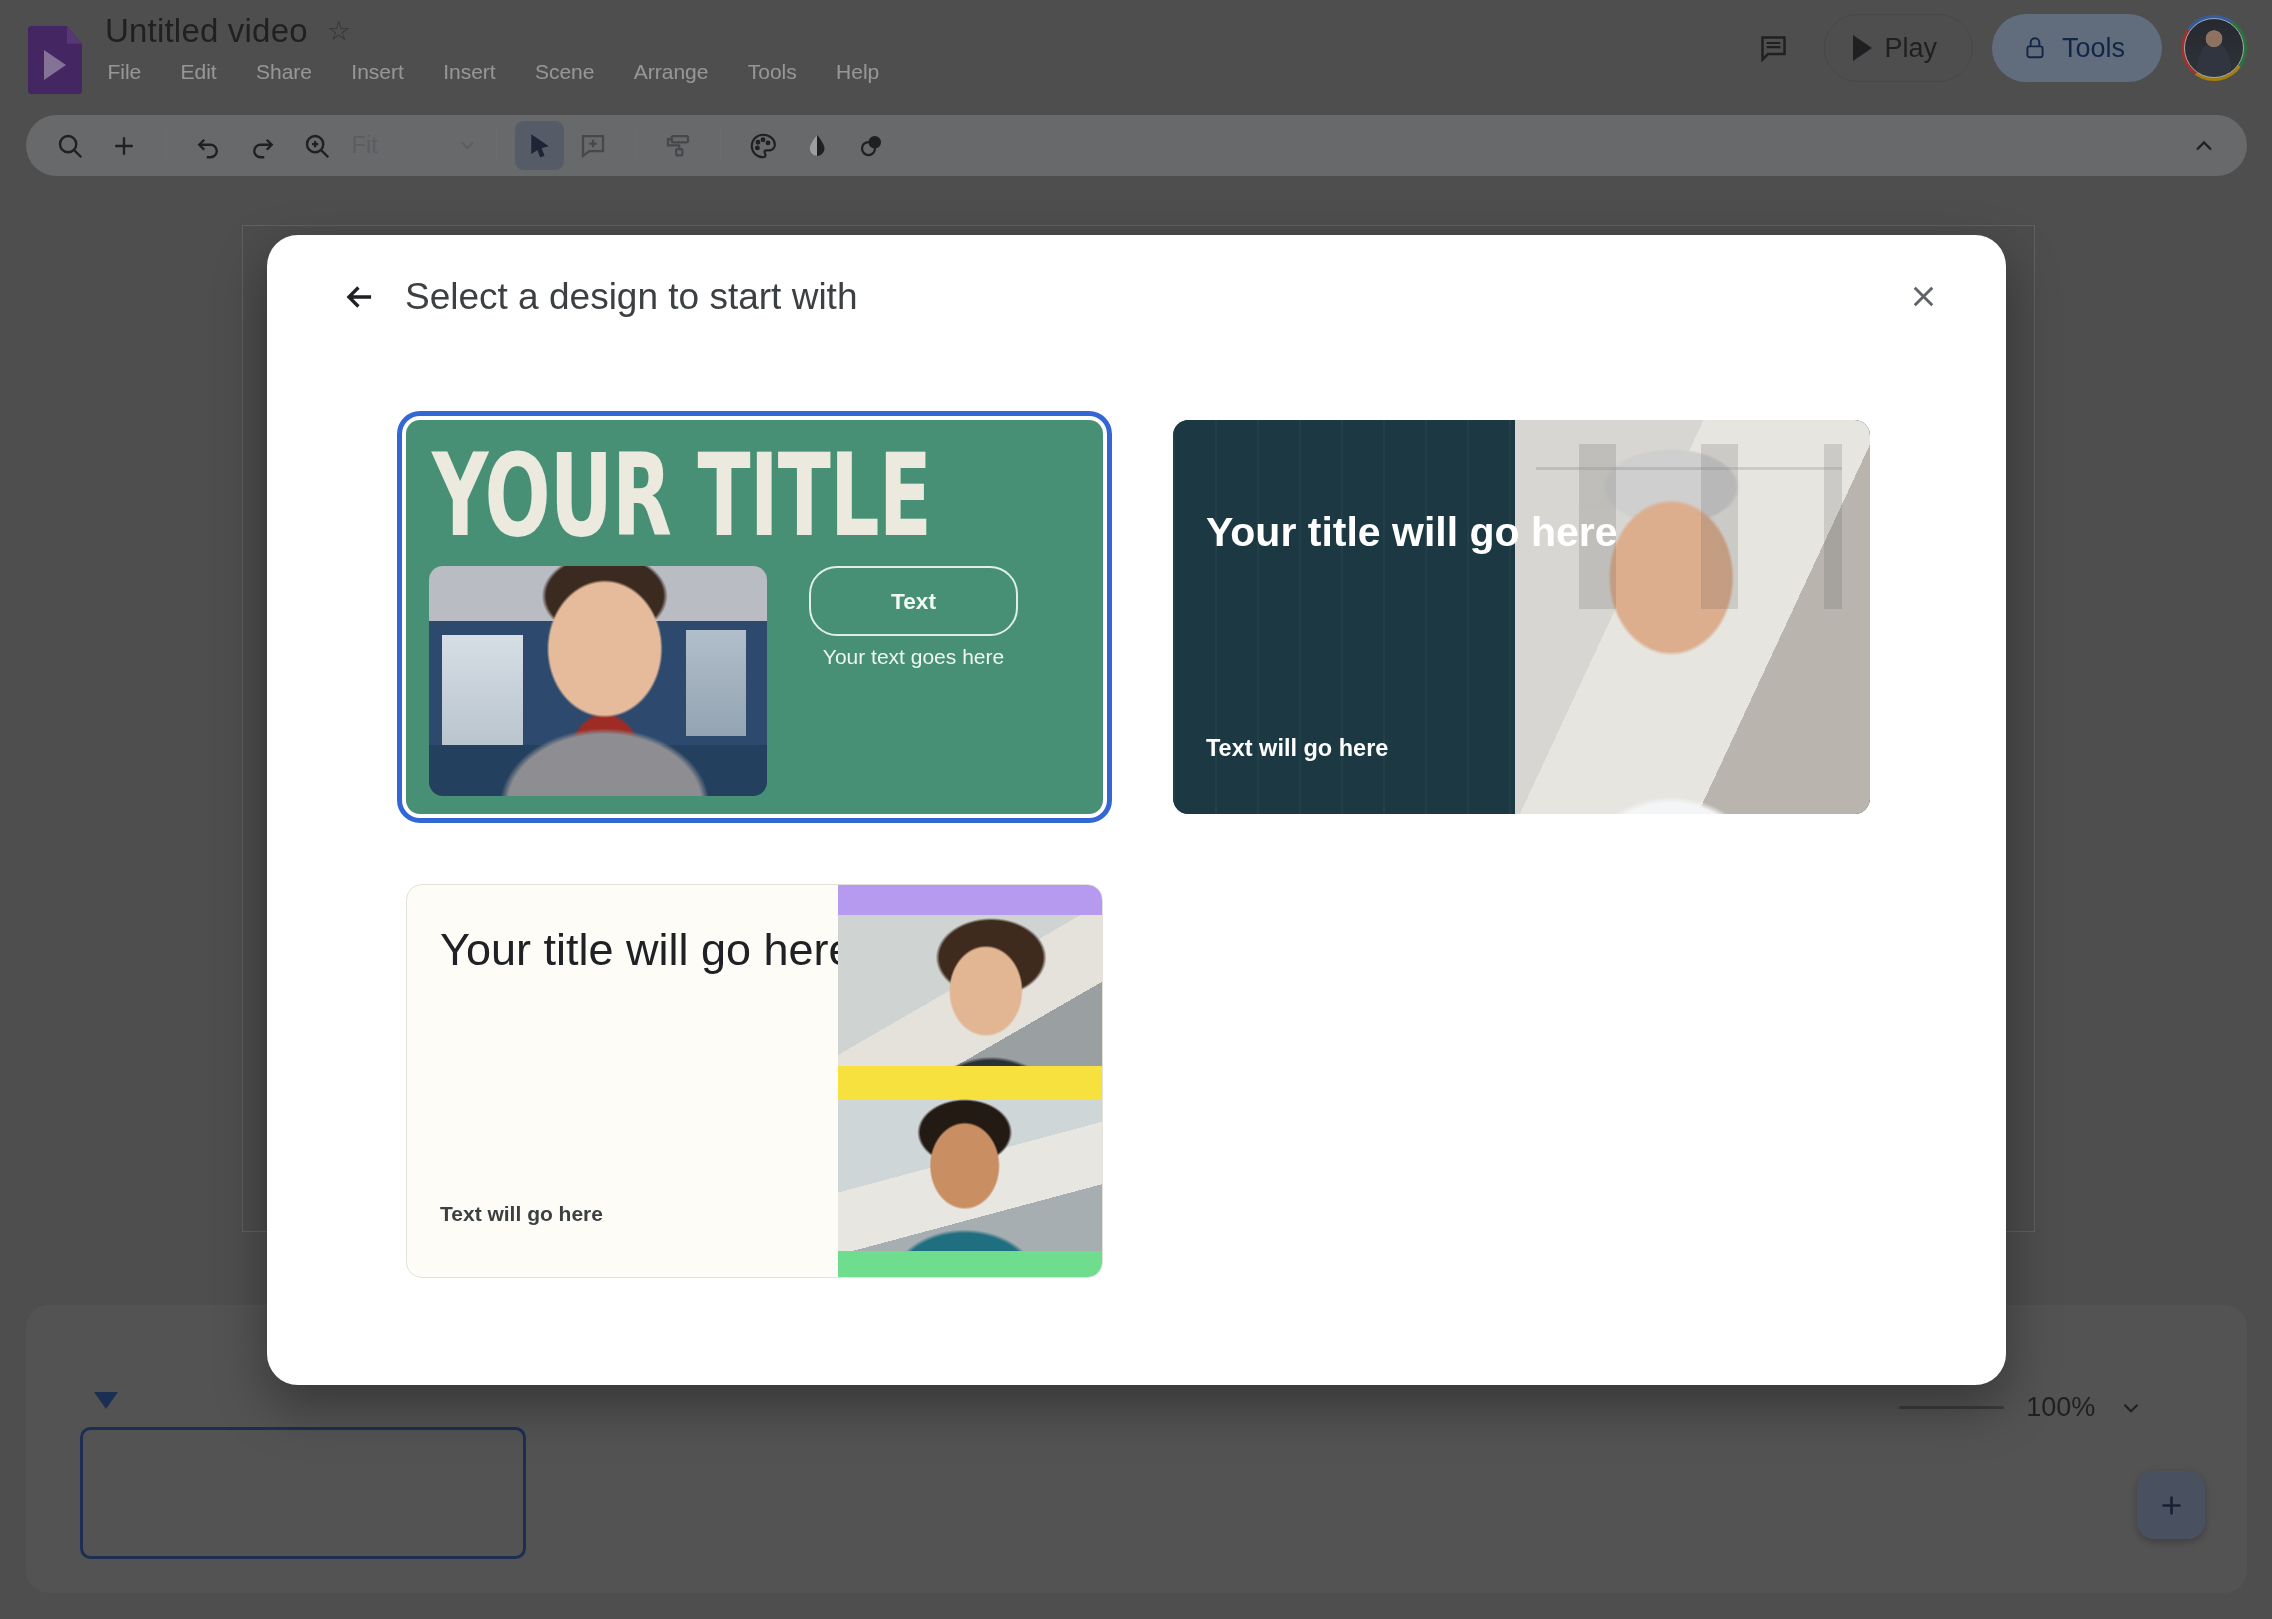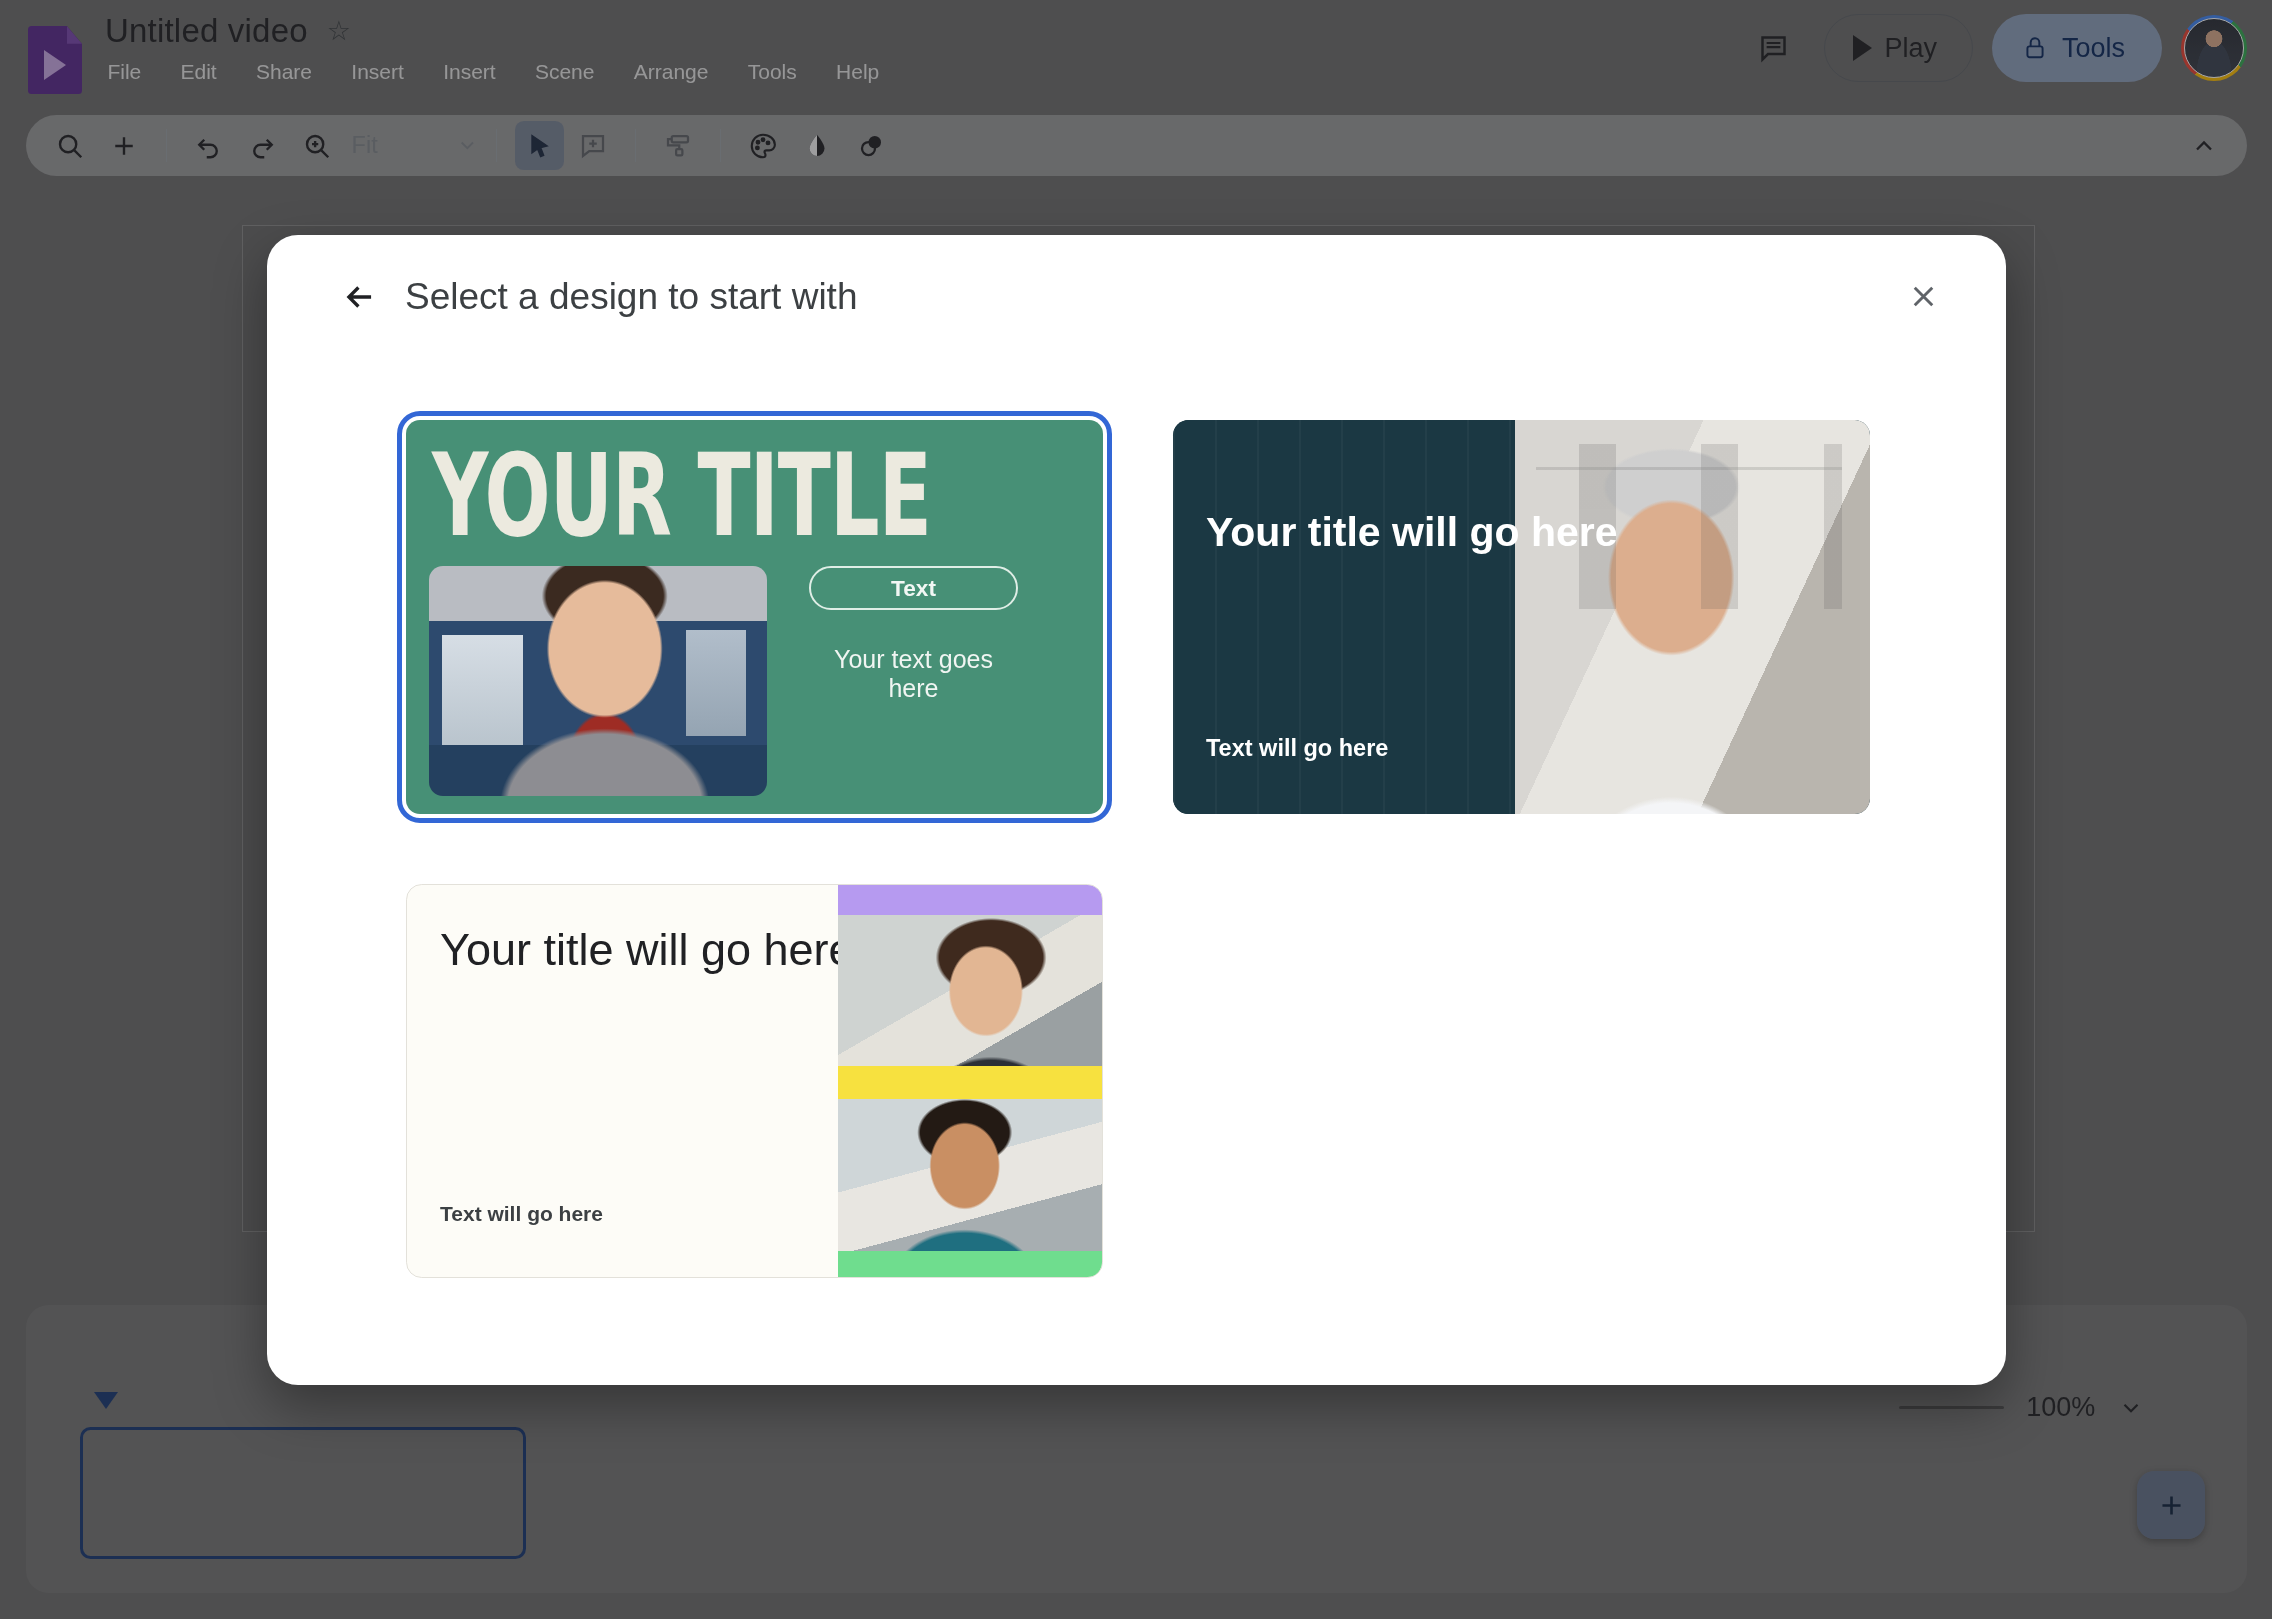--- a/index.html
+++ b/index.html
@@ -161,28 +161,28 @@
   }
   .t1 .photo::before {
     content:""; position:absolute; left:4%; top:30%; width:24%; height:48%;
     background: linear-gradient(#e9eef2, #c9d2d8); opacity:.9;
   }
   .t1 .photo::after {
     content:""; position:absolute; right:6%; top:28%; width:18%; height:46%;
     background: linear-gradient(#dde4e9, #b7c2c9); opacity:.75;
   }
   .t1 .pill {
-    position: absolute; left: 403px; top: 146px; width: 209px; height: 44px;
+    position: absolute; left: 403px; top: 146px; width: 209px; height: 70px;
     border: 2.2px solid #dfeee6; border-radius: 28px;
     display: flex; align-items: center; justify-content: center;
     font-size: 22.7px; font-weight: 700; color: #f2f7f4;
   }
   .t1 .sub {
     position: absolute; left: 403px; top: 225px; width: 209px;
-    text-align: center; font-size: 25px; color: #f0f5f2;
+    text-align: center; font-size: 21px; color: #f0f5f2;
   }
 
   
   .t2 { background: #1b3843; }
   .t2 .panel {
     position: absolute; left: 0; top: 0; width: 49%; height: 100%;
     background:
       repeating-linear-gradient(90deg, rgba(255,255,255,0.035) 0 1.7px, transparent 1.7px 42px),
       #1b3843;
   }

